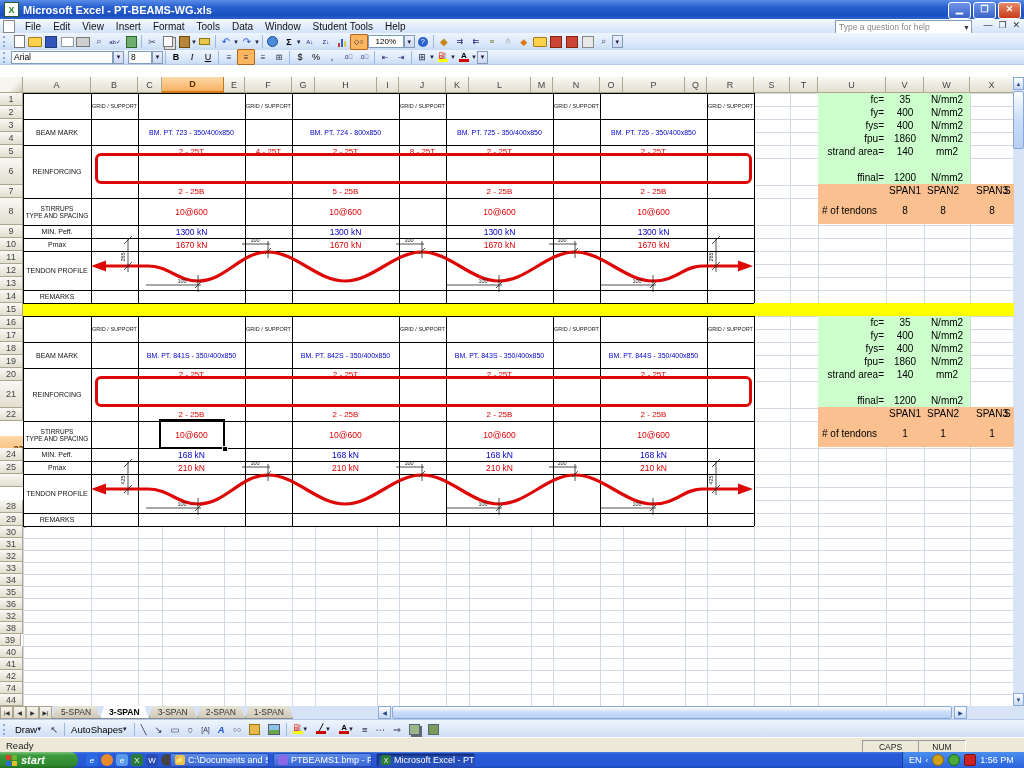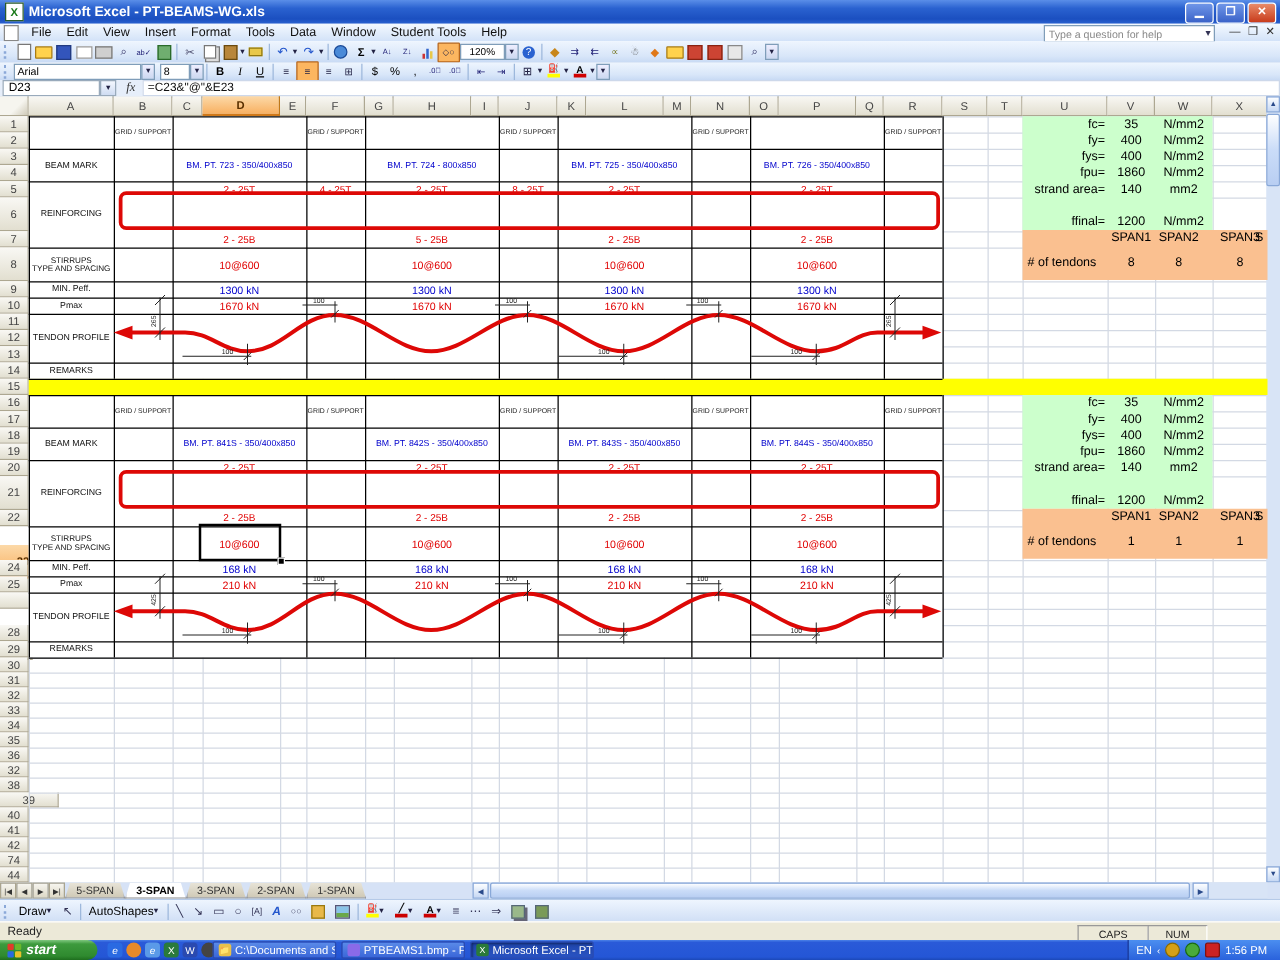--- a/index.html
+++ b/index.html
@@ -328,26 +328,20 @@
     <span class="tb">
         <span class="fontcolor glyph">
           <span>A</span>
           <span class="colorbar" style="background:#d00000;"></span>
         </span>
       </span>
       <span class="dd">▼</span>
     <span class="cbtn">▼</span>
   </div>
 
-  <div class="formulabar">
-    <span class="namebox">D23</span>
-    <span class="namedd">▼</span>
-    <span class="fx">fx</span>
-    <span class="fbar-text">=C23&amp;"@"&amp;E23</span>
-  </div>
 
   <div id="sheet">
       <div class="selectall" style="position: absolute; left: 0px; top: 77px; width: 23px; height: 16px;"></div>
       <div class="colhdr" style="position: absolute; left: 23px; top: 77px; width: 68px; height: 16px;">A</div>
       <div class="colhdr" style="position: absolute; left: 91px; top: 77px; width: 47px; height: 16px;">B</div>
       <div class="colhdr" style="position: absolute; left: 138px; top: 77px; width: 24px; height: 16px;">C</div>
       <div class="colhdr hdr-sel" style="position: absolute; left: 162px; top: 77px; width: 62px; height: 16px;">D</div>
       <div class="colhdr" style="position: absolute; left: 224px; top: 77px; width: 21px; height: 16px;">E</div>
       <div class="colhdr" style="position: absolute; left: 245px; top: 77px; width: 47px; height: 16px;">F</div>
       <div class="colhdr" style="position: absolute; left: 292px; top: 77px; width: 23px; height: 16px;">G</div>
@@ -399,21 +393,21 @@
       <div class="rowhdr" style="position: absolute; left: 0px; top: 513px; width: 23px; height: 13px;">29</div>
       <div class="rowhdr" style="position: absolute; left: 0px; top: 526px; width: 23px; height: 12px;">30</div>
       <div class="rowhdr" style="position: absolute; left: 0px; top: 538px; width: 23px; height: 12px;">31</div>
       <div class="rowhdr" style="position: absolute; left: 0px; top: 550px; width: 23px; height: 12px;">32</div>
       <div class="rowhdr" style="position: absolute; left: 0px; top: 562px; width: 23px; height: 12px;">33</div>
       <div class="rowhdr" style="position: absolute; left: 0px; top: 574px; width: 23px; height: 12px;">34</div>
       <div class="rowhdr" style="position: absolute; left: 0px; top: 586px; width: 23px; height: 12px;">35</div>
       <div class="rowhdr" style="position: absolute; left: 0px; top: 598px; width: 23px; height: 12px;">36</div>
       <div class="rowhdr" style="position: absolute; left: 0px; top: 610px; width: 23px; height: 12px;">32</div>
       <div class="rowhdr" style="position: absolute; left: 0px; top: 622px; width: 23px; height: 12px;">38</div>
-      <div class="rowhdr" style="position: absolute; left: 0px; top: 634px; width: 47px; height: 12px;">39</div>
+      <div class="rowhdr" style="position: absolute; left: 0px; top: 634px; width: 21px; height: 12px;">39</div>
       <div class="rowhdr" style="position: absolute; left: 0px; top: 646px; width: 23px; height: 12px;">40</div>
       <div class="rowhdr" style="position: absolute; left: 0px; top: 658px; width: 23px; height: 12px;">41</div>
       <div class="rowhdr" style="position: absolute; left: 0px; top: 670px; width: 23px; height: 12px;">42</div>
       <div class="rowhdr" style="position: absolute; left: 0px; top: 682px; width: 23px; height: 12px;">74</div>
       <div class="rowhdr" style="position: absolute; left: 0px; top: 694px; width: 23px; height: 12px;">44</div>
       <div style="position: absolute; left: 0px; top: 0px; width: 0px; height: 0px;">
         <div class="gline" style="position: absolute; left: 23px; top: 93px; width: 1px; height: 613px;"></div>
         <div class="gline" style="position: absolute; left: 91px; top: 93px; width: 1px; height: 613px;"></div>
         <div class="gline" style="position: absolute; left: 138px; top: 93px; width: 1px; height: 613px;"></div>
         <div class="gline" style="position: absolute; left: 162px; top: 93px; width: 1px; height: 613px;"></div>

